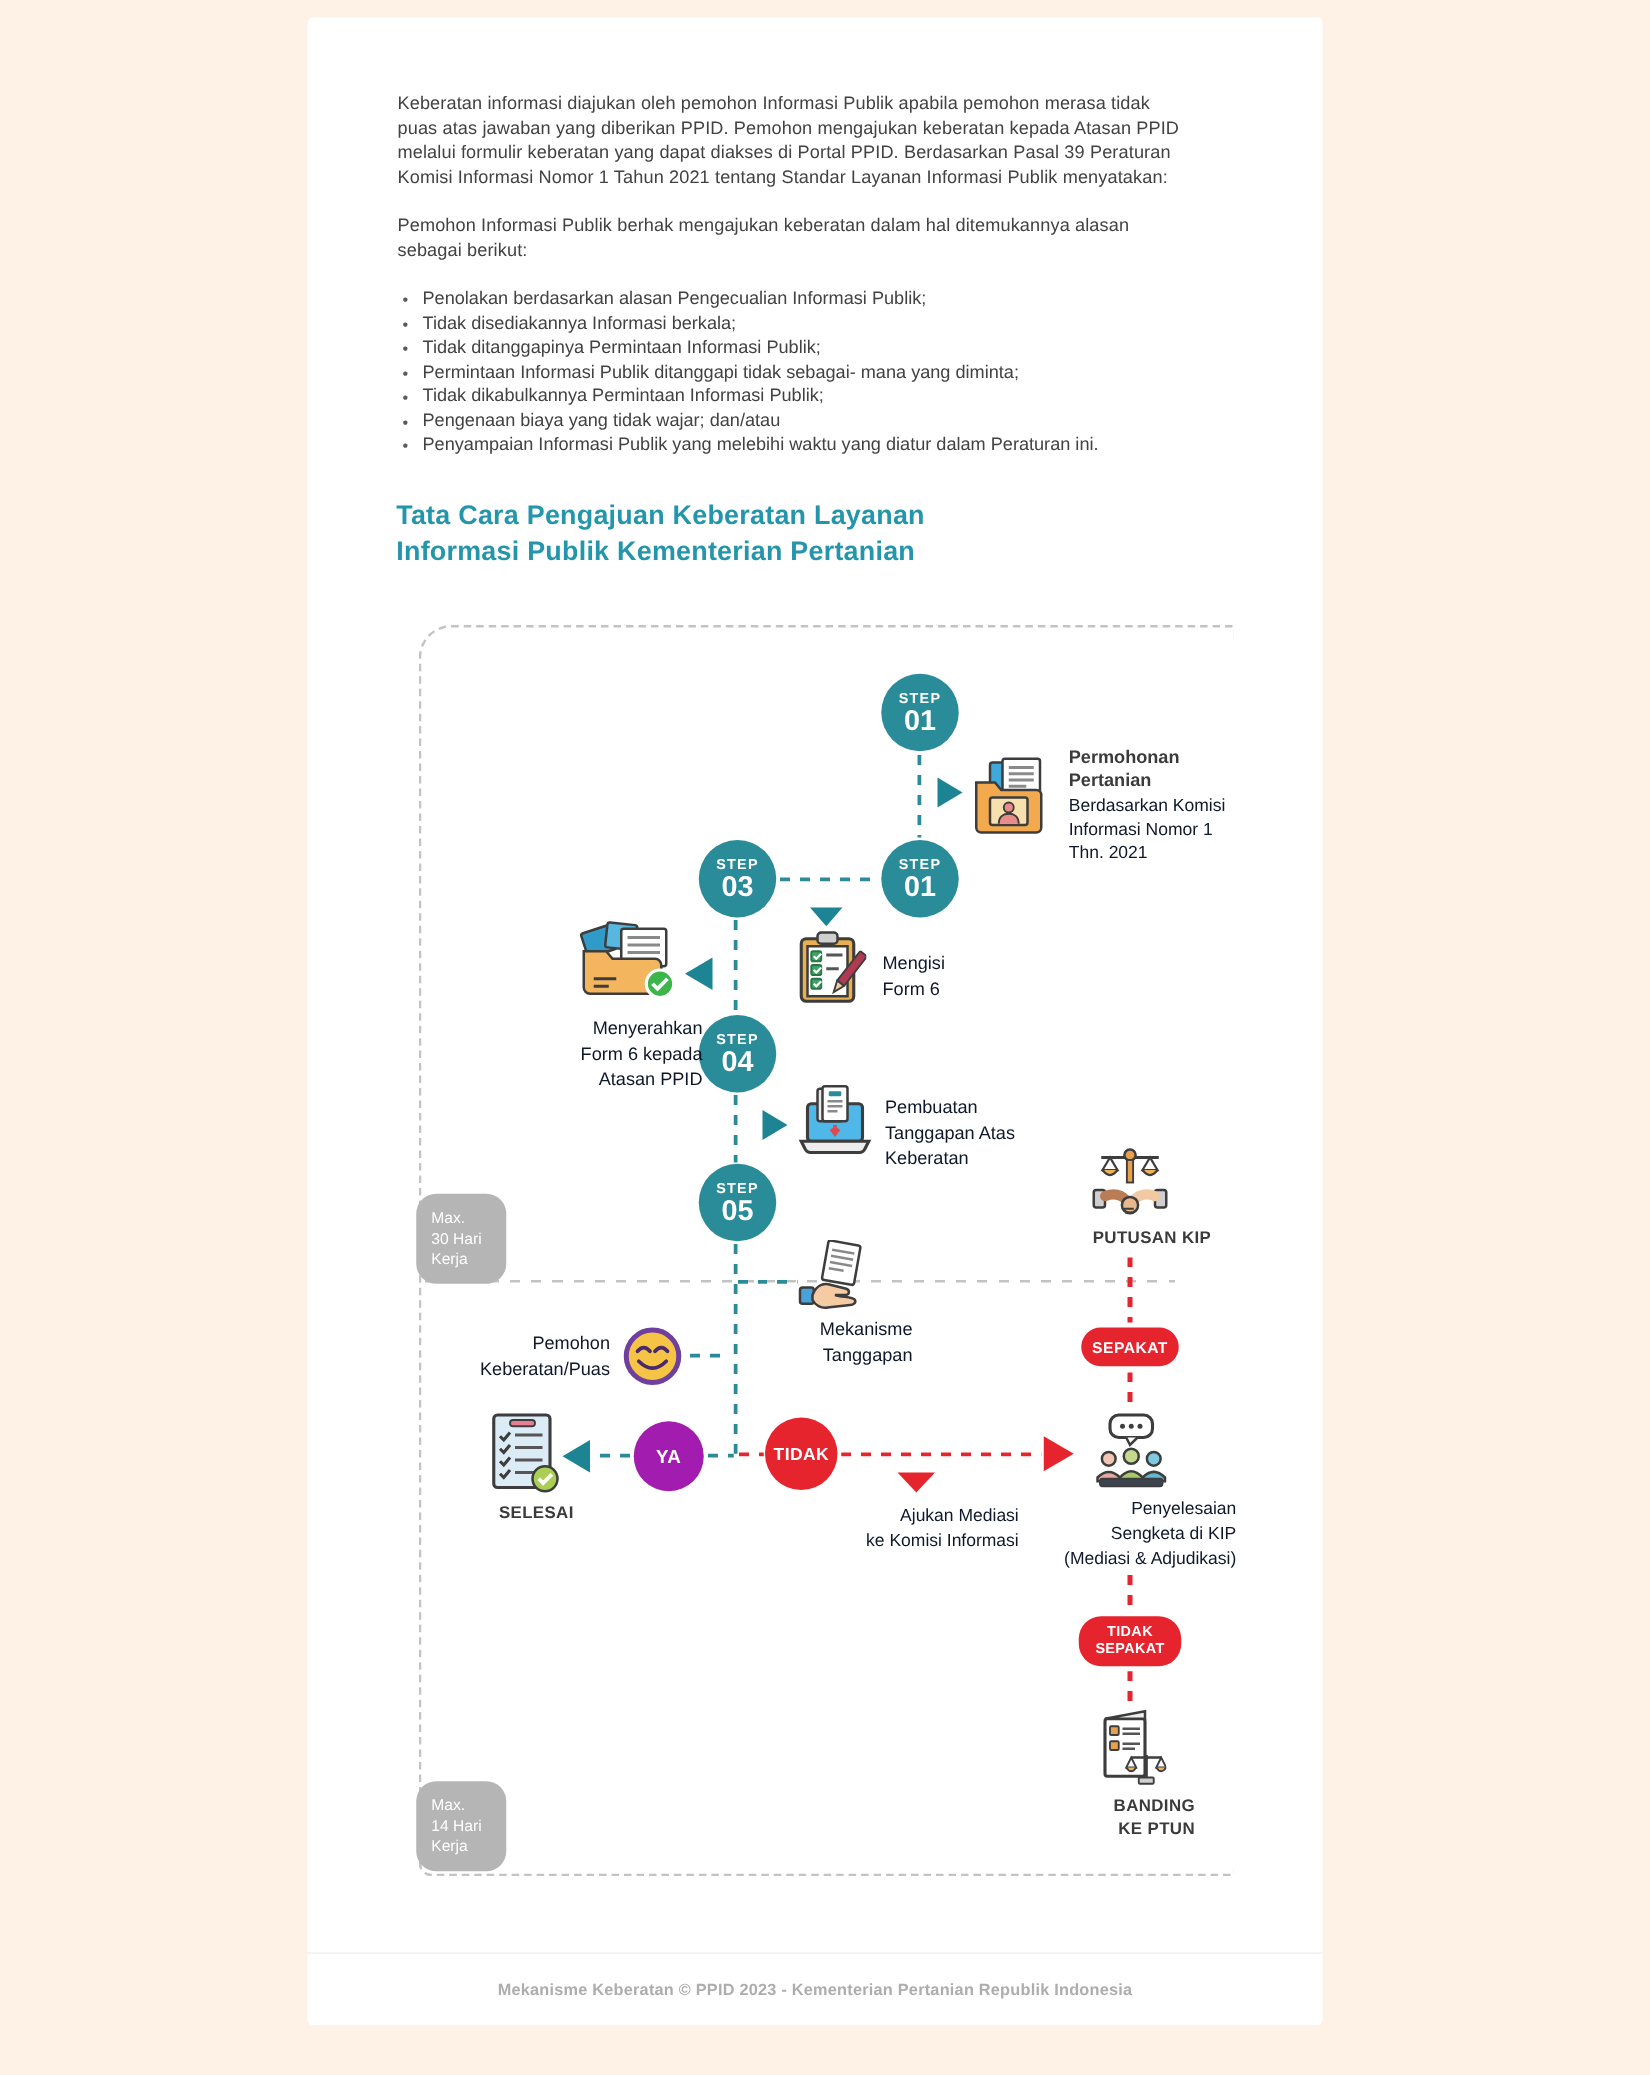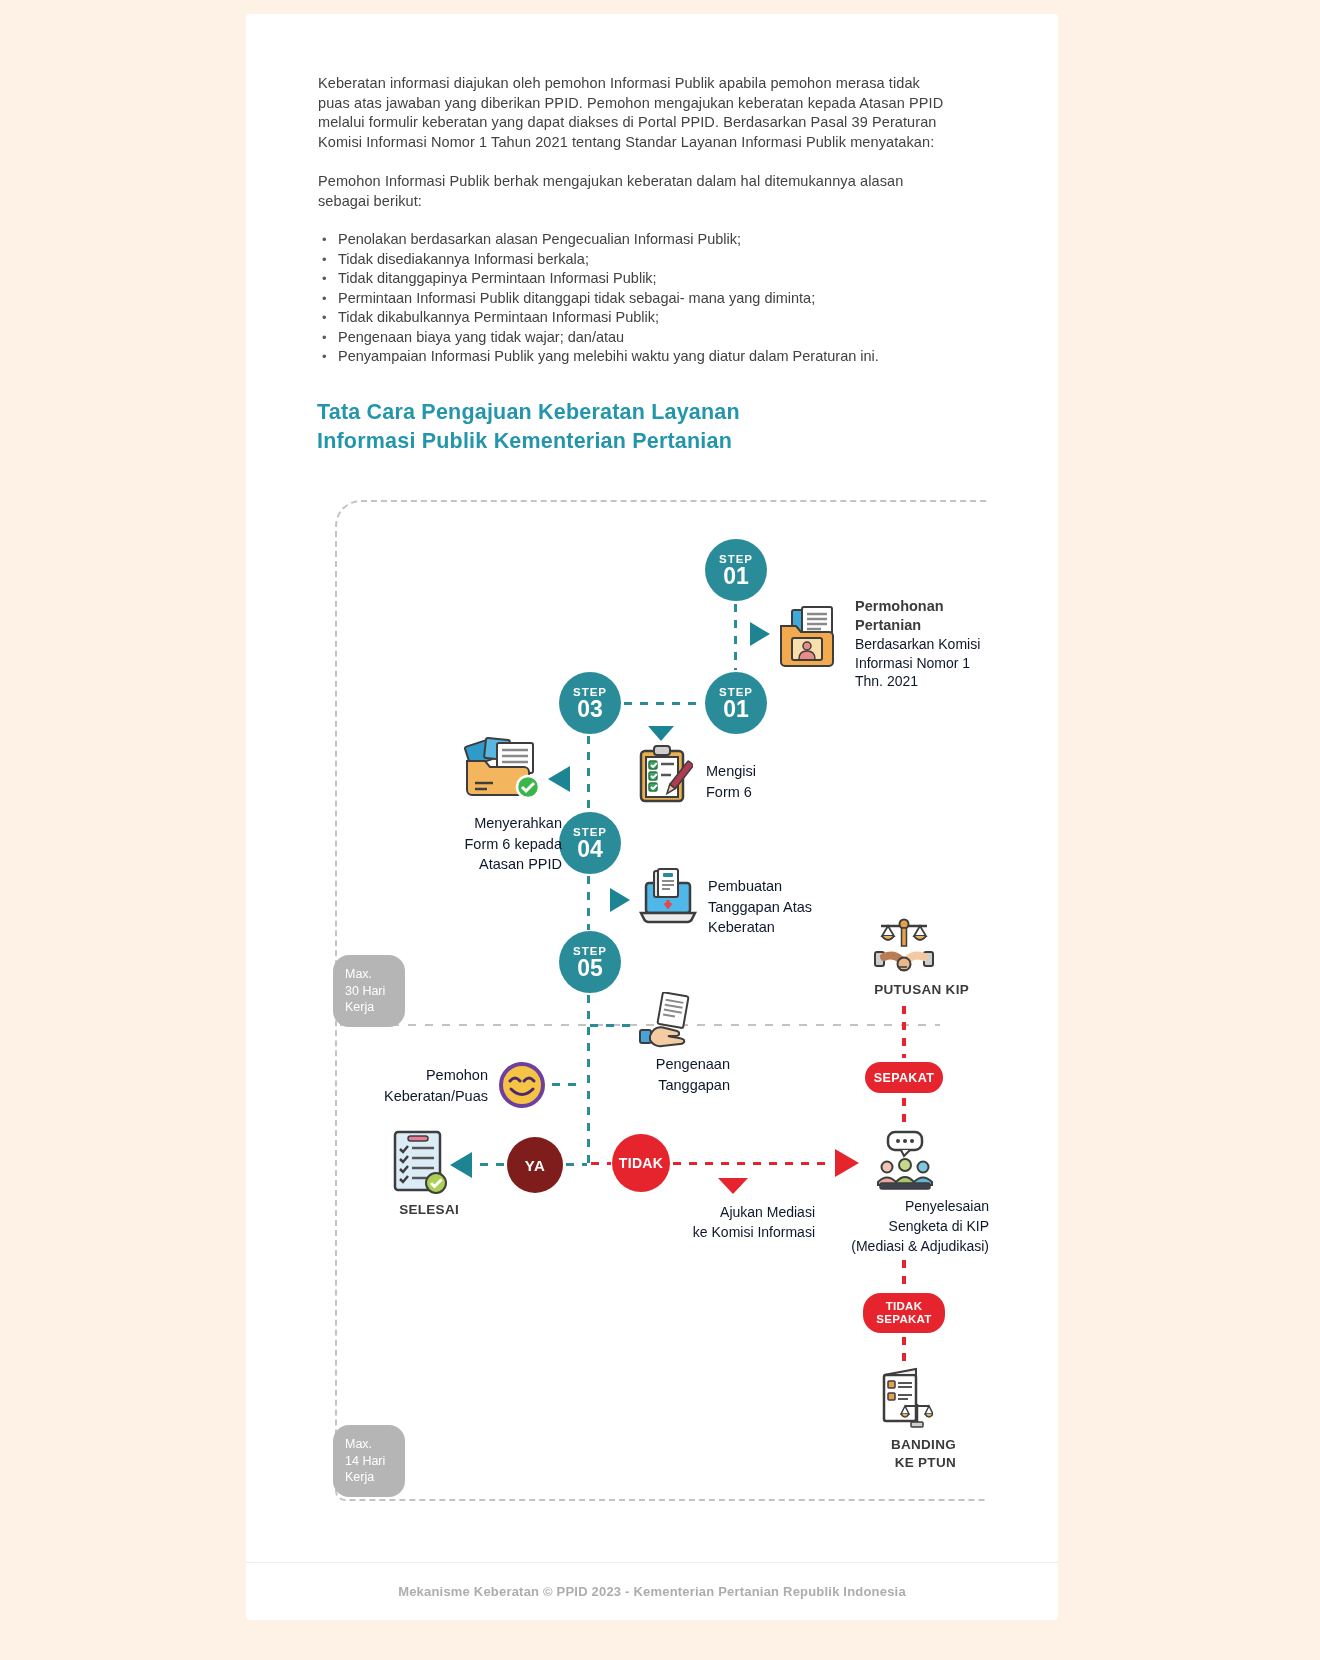--- a/index.html
+++ b/index.html
@@ -65,21 +65,21 @@
     width:72px;height:72px;background:#b5b5b5;border-radius:16px;
     color:#fff;font-size:12.5px;line-height:16.5px;padding:11px 0 0 12px;box-sizing:border-box;
   }
   .pill{
     background:#e6242e;border-radius:18px;color:#fff;font-weight:700;
     display:flex;align-items:center;justify-content:center;text-align:center;
   }
   .pill.sepakat{left:619px;top:1048px;width:78px;height:31px;font-size:12.5px;letter-spacing:.4px;}
   .pill.tsepakat{left:617px;top:1279px;width:82px;height:40px;font-size:11.5px;line-height:13.5px;letter-spacing:.3px;}
   .circ{border-radius:50%;display:flex;align-items:center;justify-content:center;color:#fff;font-weight:700;}
-  .ya{left:261px;top:1123px;width:56px;height:56px;background:#7f1d1d;font-size:15px;letter-spacing:.5px;}
+  .ya{left:261px;top:1123px;width:56px;height:56px;background:#a21caf;font-size:15px;letter-spacing:.5px;}
   .tidak{left:366px;top:1120px;width:58px;height:58px;background:#e6242e;font-size:14px;letter-spacing:.3px;}
   
   .fdiv{left:0;top:1548px;width:812px;height:1px;background:#ececec;}
   .ftext{left:0;top:1570px;width:812px;text-align:center;font-size:13px;color:#adadad;letter-spacing:.2px;font-weight:bold;}
   svg{display:block;}
 </style>
 </head>
 <body>
 
 <div class="card">
@@ -261,21 +261,21 @@
           <rect x="22" y="2" width="26" height="32" rx="2" fill="#ffffff" stroke="#3d3d3d" stroke-width="2"></rect>
           <line x1="26" y1="9" x2="44" y2="9" stroke="#8a8a8a" stroke-width="2"></line>
           <line x1="26" y1="14" x2="44" y2="14" stroke="#8a8a8a" stroke-width="2"></line>
           <line x1="26" y1="19" x2="44" y2="19" stroke="#8a8a8a" stroke-width="2"></line>
           <line x1="26" y1="24" x2="38" y2="24" stroke="#8a8a8a" stroke-width="2"></line>
         </g>
         <rect x="2" y="38" width="11" height="13" rx="2" fill="#4aa3d8" stroke="#3d3d3d" stroke-width="2"></rect>
         <path d="M12 44 c3 -8 9 -10 15 -8 l12 3 c3 1 3 5 -1 5 l-8 0 c6 2 14 1 16 4 c1 2 -1 4 -4 4 l-18 2 c-5 1 -10 -2 -12 -6 z" fill="#f5cba3" stroke="#3d3d3d" stroke-width="2"></path>
       </svg>
     </div>
-    <div class="abs flabel pre center" style="left:362px;top:1040px;width:122px;">Pengenaan
+    <div class="abs flabel pre center" style="left:362px;top:1040px;width:122px;">Mekanisme
 Tanggapan</div>
 
     <div class="abs" style="left:250px;top:1045px;">
       <svg width="52" height="52" viewBox="0 0 52 52">
         <circle cx="26" cy="26" r="21" fill="#f6c445" stroke="#6f3f9e" stroke-width="4"></circle>
         <path d="M14 22 q5 -6 10 0" stroke="#4a2a6b" stroke-width="3" fill="none" stroke-linecap="round"></path>
         <path d="M28 22 q5 -6 10 0" stroke="#4a2a6b" stroke-width="3" fill="none" stroke-linecap="round"></path>
         <path d="M15 30 q11 11 22 0" stroke="#4a2a6b" stroke-width="3" fill="none" stroke-linecap="round"></path>
       </svg>
     </div>

